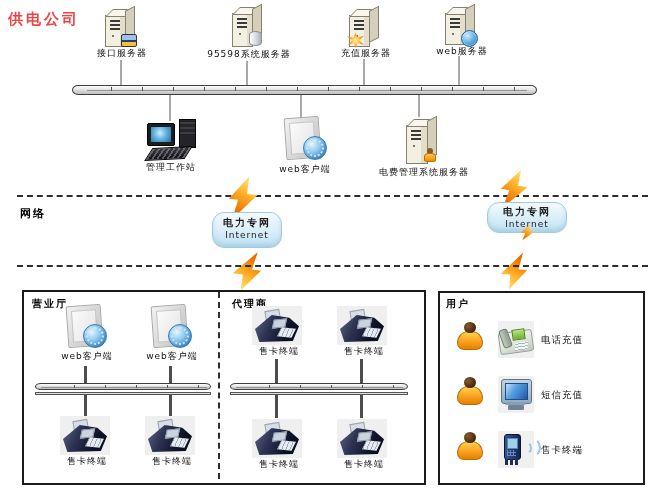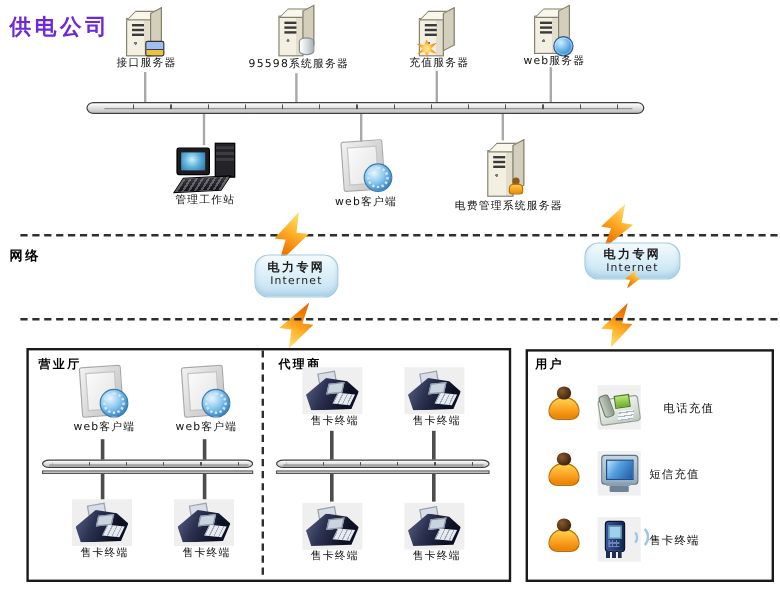--- a/index.html
+++ b/index.html
@@ -1,19 +1,19 @@
 <!DOCTYPE html>
 <html><head>
 <meta charset="utf-8">
 <style>
   html,body{margin:0;padding:0;background:#fff;}
   #canvas{position:relative;width:650px;height:493px;background:#fff;overflow:hidden;
           font-family:"DejaVu Sans","Liberation Sans",sans-serif;color:#141414;}
   
-  .ttl{position:absolute;font-size:18px;font-weight:bold;letter-spacing:3px;color:#6d28d9;white-space:nowrap;}
+  .ttl{position:absolute;font-size:15px;font-weight:bold;letter-spacing:3px;color:#ef4444;white-space:nowrap;}
   .ttl2{position:absolute;font-size:11px;font-weight:bold;letter-spacing:2px;color:#000;white-space:nowrap;}
   .lbl{position:absolute;font-size:9px;letter-spacing:1px;color:#111;text-align:center;white-space:nowrap;line-height:1.1;}
   .lbl-left{position:absolute;font-size:9.5px;letter-spacing:1px;color:#111;white-space:nowrap;}
   
   .conn{position:absolute;width:2px;background:#a9a9a9;}
   .conn.dark{width:3px;background:#4d4d4d;}
   
   .pipe{position:absolute;background:linear-gradient(180deg,#ffffff 0%,#ededed 30%,#d2d2d2 70%,#bfbfbf 100%);
         border:1px solid #3f3f3f;border-radius:6px/50%;box-sizing:border-box;}
   .pipe::after{content:"";position:absolute;left:3%;right:2%;top:52%;height:1px;background:rgba(90,90,90,.55);}
@@ -181,21 +181,21 @@
   </div>
   <div class="lbl" style="left:263px;top:165px;width:84px;">web客户端</div>
 
   <div class="icon" style="left:402px;top:114px;width:42px;height:52px;">
     <div class="tw" style="left:4px;top:11px;width:22px;height:39px;"></div>
     <div class="badge-person" style="left:21px;top:34px;"></div>
   </div>
   <div class="lbl" style="left:372px;top:168px;width:104px;">电费管理系统服务器</div>
 
   <div class="dash-h" style="left:17px;top:195px;width:631px;"></div>
-  <div class="ttl2" style="left:8px;top:206px;">网络</div>
+  <div class="ttl2" style="left:20px;top:206px;">网络</div>
 
   <div class="bolt" style="left:229px;top:176px;width:28px;height:44px;transform:rotate(6deg);"></div>
   <div class="cloud" style="left:212px;top:212px;width:70px;height:36px;">
     <div class="l1">电力专网</div>
     <div class="l2">Internet</div>
   </div>
   <div class="bolt" style="left:233px;top:251px;width:28px;height:40px;transform:rotate(187deg);"></div>
 
   <div class="bolt" style="left:501px;top:169px;width:26px;height:40px;transform:rotate(10deg);"></div>
   <div class="cloud" style="left:487px;top:202px;width:80px;height:31px;padding-top:2px;">
@@ -290,21 +290,21 @@
   <div class="icon" style="left:457px;top:322px;width:26px;height:30px;">
     <div class="pb"></div>
     <div class="ph"></div>
   </div>
   <div class="icon devtile" style="left:498px;top:321px;width:36px;height:37px;">
     <div class="faxb"></div>
     <div class="faxs"></div>
     <div class="faxh"></div>
     <div class="faxk"></div>
   </div>
-  <div class="lbl-left" style="left:553px;top:334px;">电话充值</div>
+  <div class="lbl-left" style="left:541px;top:334px;">电话充值</div>
 
   <div class="icon" style="left:457px;top:377px;width:26px;height:30px;">
     <div class="pb"></div>
     <div class="ph"></div>
   </div>
   <div class="icon devtile" style="left:498px;top:376px;width:36px;height:37px;">
     <div class="crtb"></div>
     <div class="crtbase"></div>
   </div>
   <div class="lbl-left" style="left:541px;top:389px;">短信充值</div>

